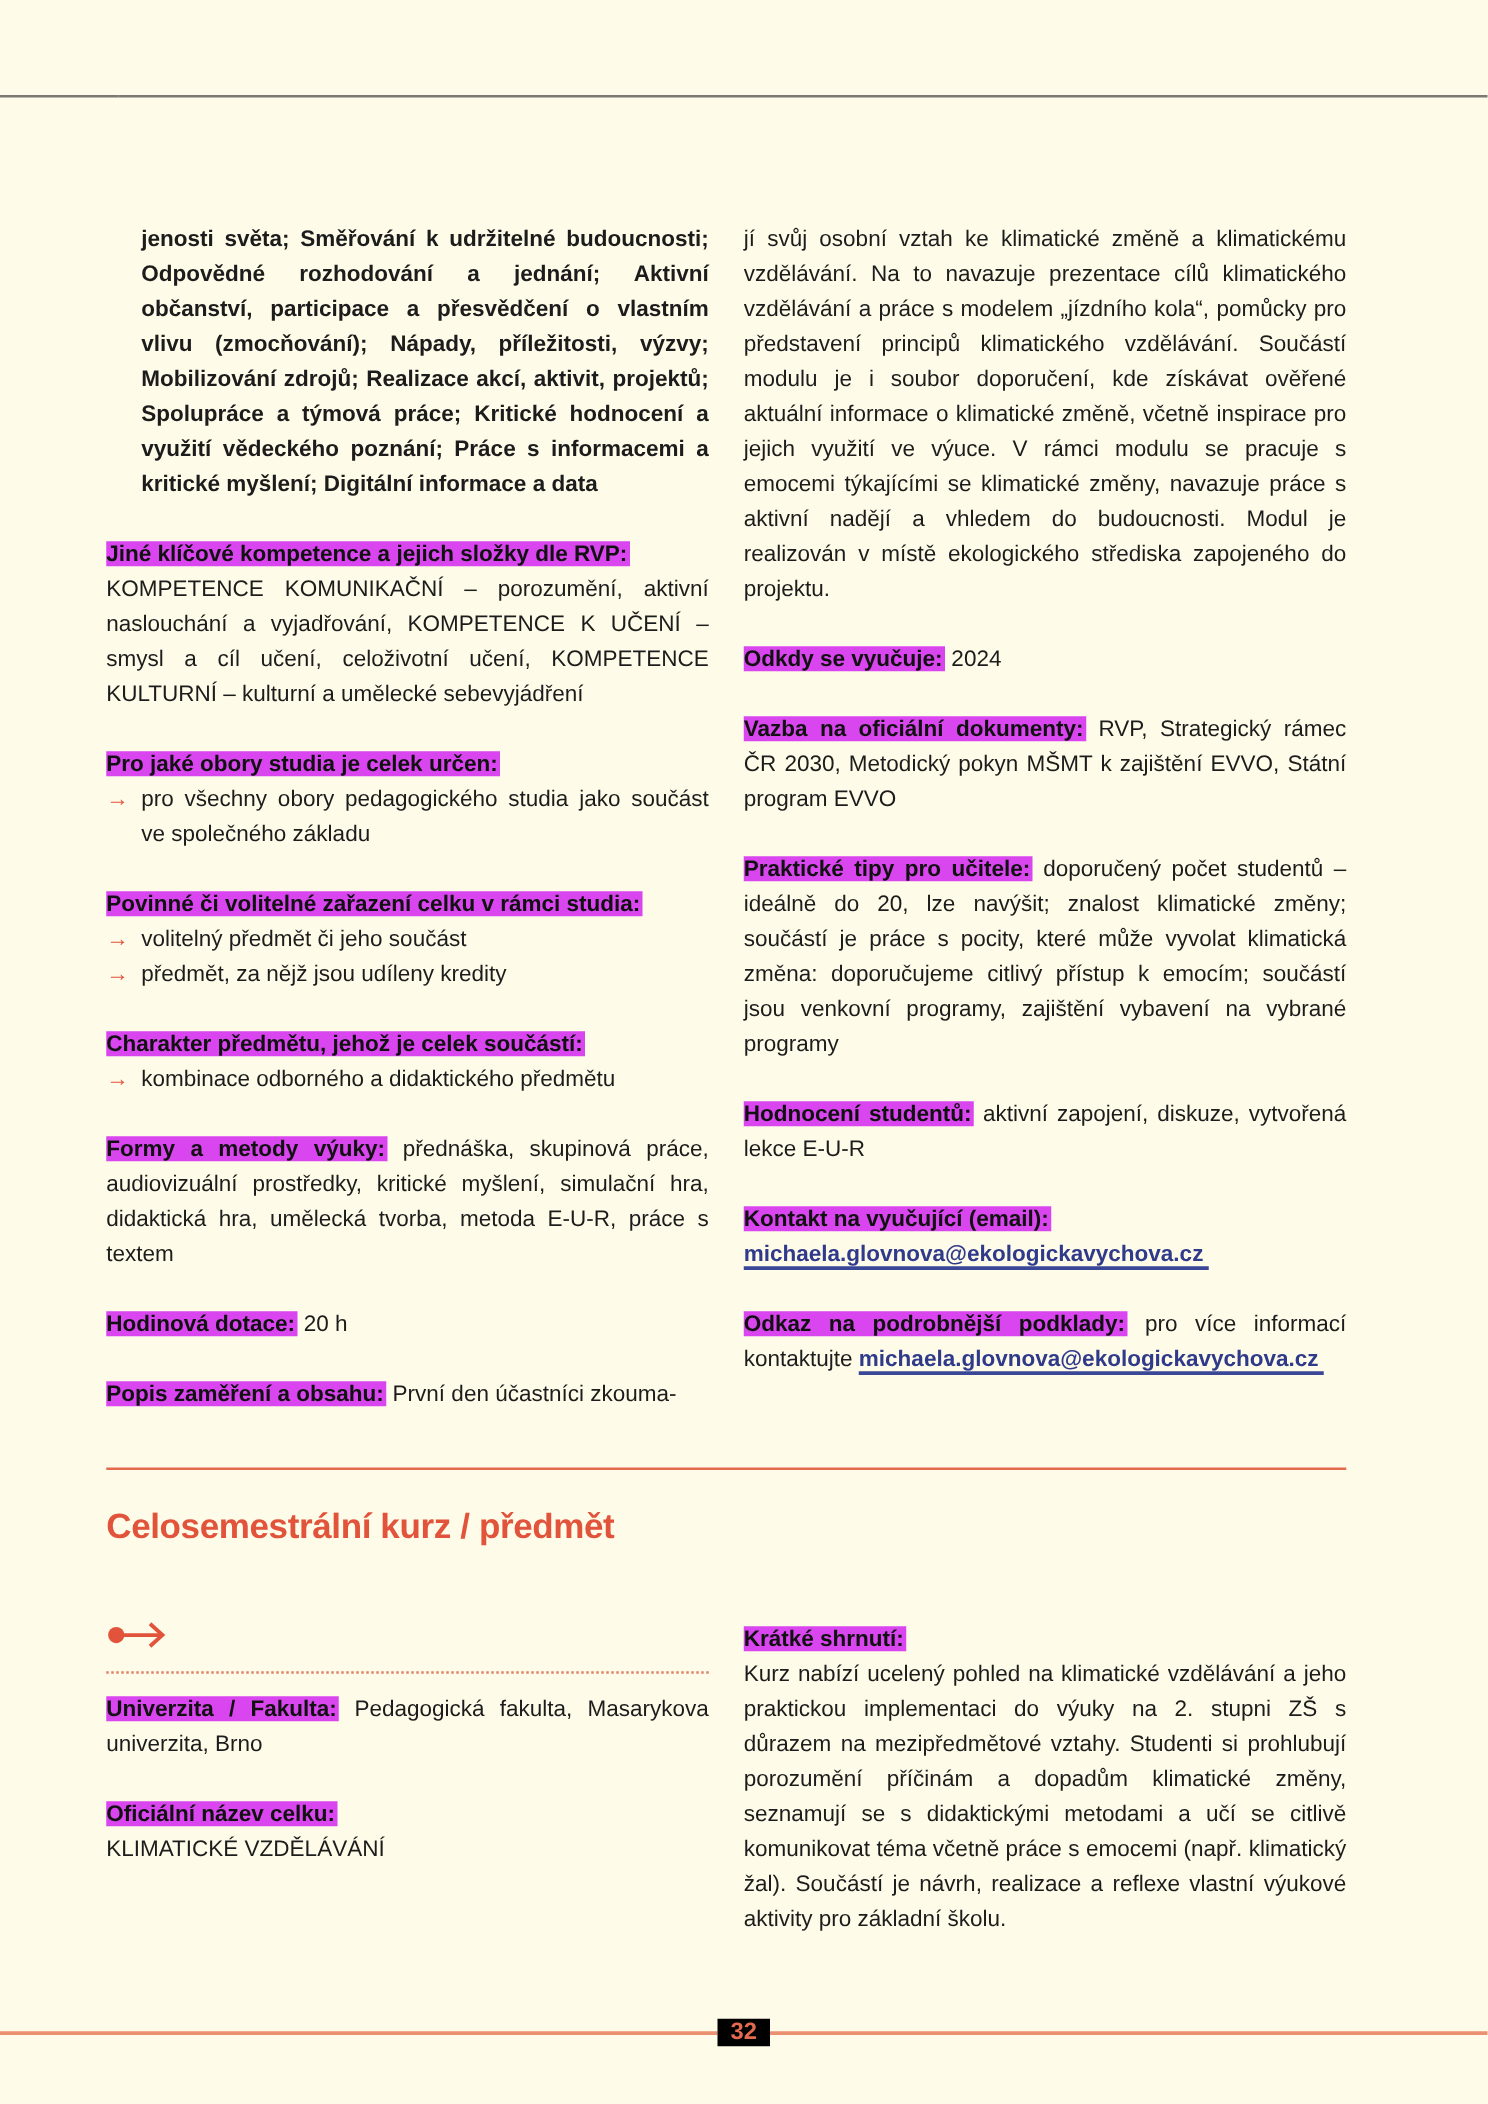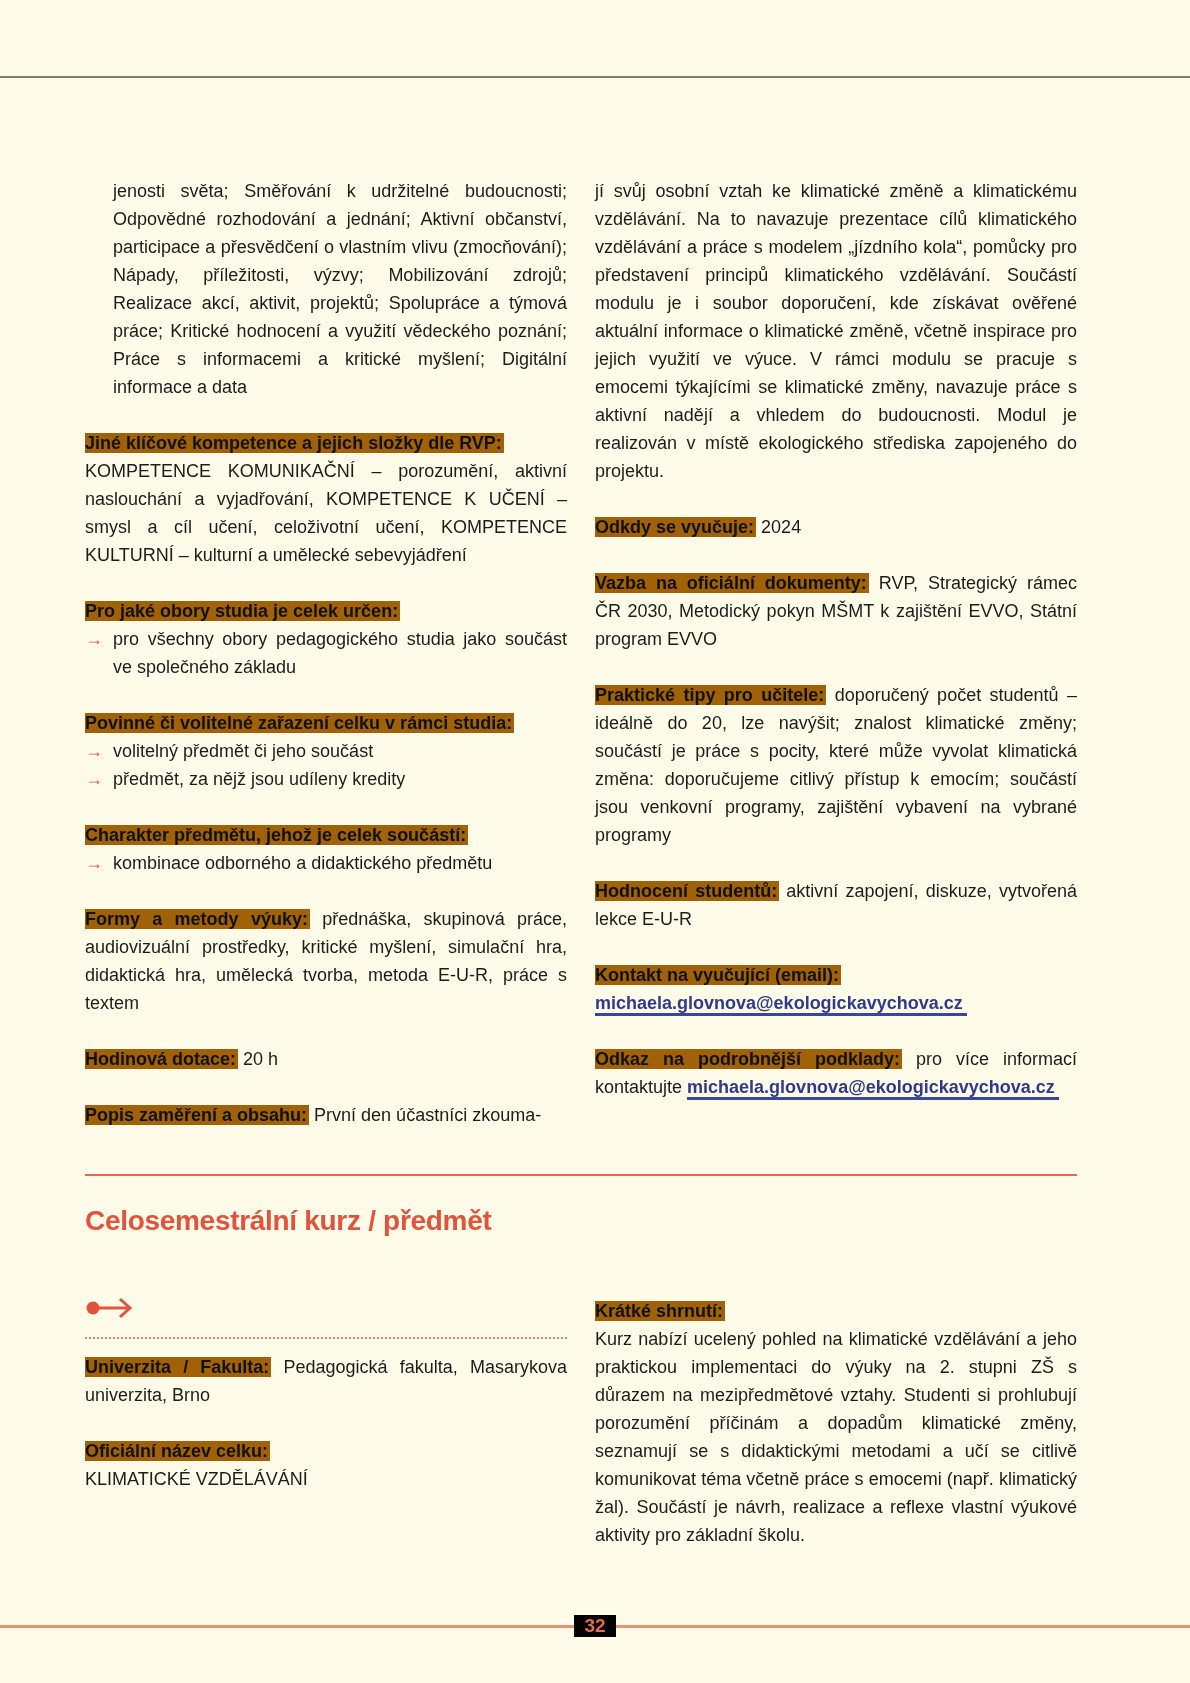--- a/index.html
+++ b/index.html
@@ -24,24 +24,24 @@
     letter-spacing: 0.1px;
   }
   .col {
     position: absolute; font-size: 18px; line-height: 28px;
   }
   .col-left { left: 85px; top: 177px; width: 482px; }
   .col-right { left: 595px; top: 177px; width: 482px; }
   p { margin: 0; text-align: justify; }
   .block { margin-bottom: 28px; }
   .lbl {
-    font-weight: bold; background: #a16207; color: #111;
+    font-weight: bold; background: #d946ef; color: #111;
     padding: 0 2px 0 0; box-decoration-break: clone; -webkit-box-decoration-break: clone;
   }
-  .indent { padding-left: 28px; }
+  .indent { padding-left: 28px; font-weight: bold; }
   ul.arrows { list-style: none; margin: 0; padding: 0; }
   ul.arrows li { position: relative; padding-left: 28px; text-align: justify; }
   ul.arrows li .arr {
     position: absolute; left: 0; top: 0; color: #e2533b; font-weight: bold;
   }
   a.email {
     color: #2f3a8a; font-weight: bold; text-decoration: none;
     border-bottom: 3px solid #3a4796; padding-right: 4px;
   }
   .sep-line {

